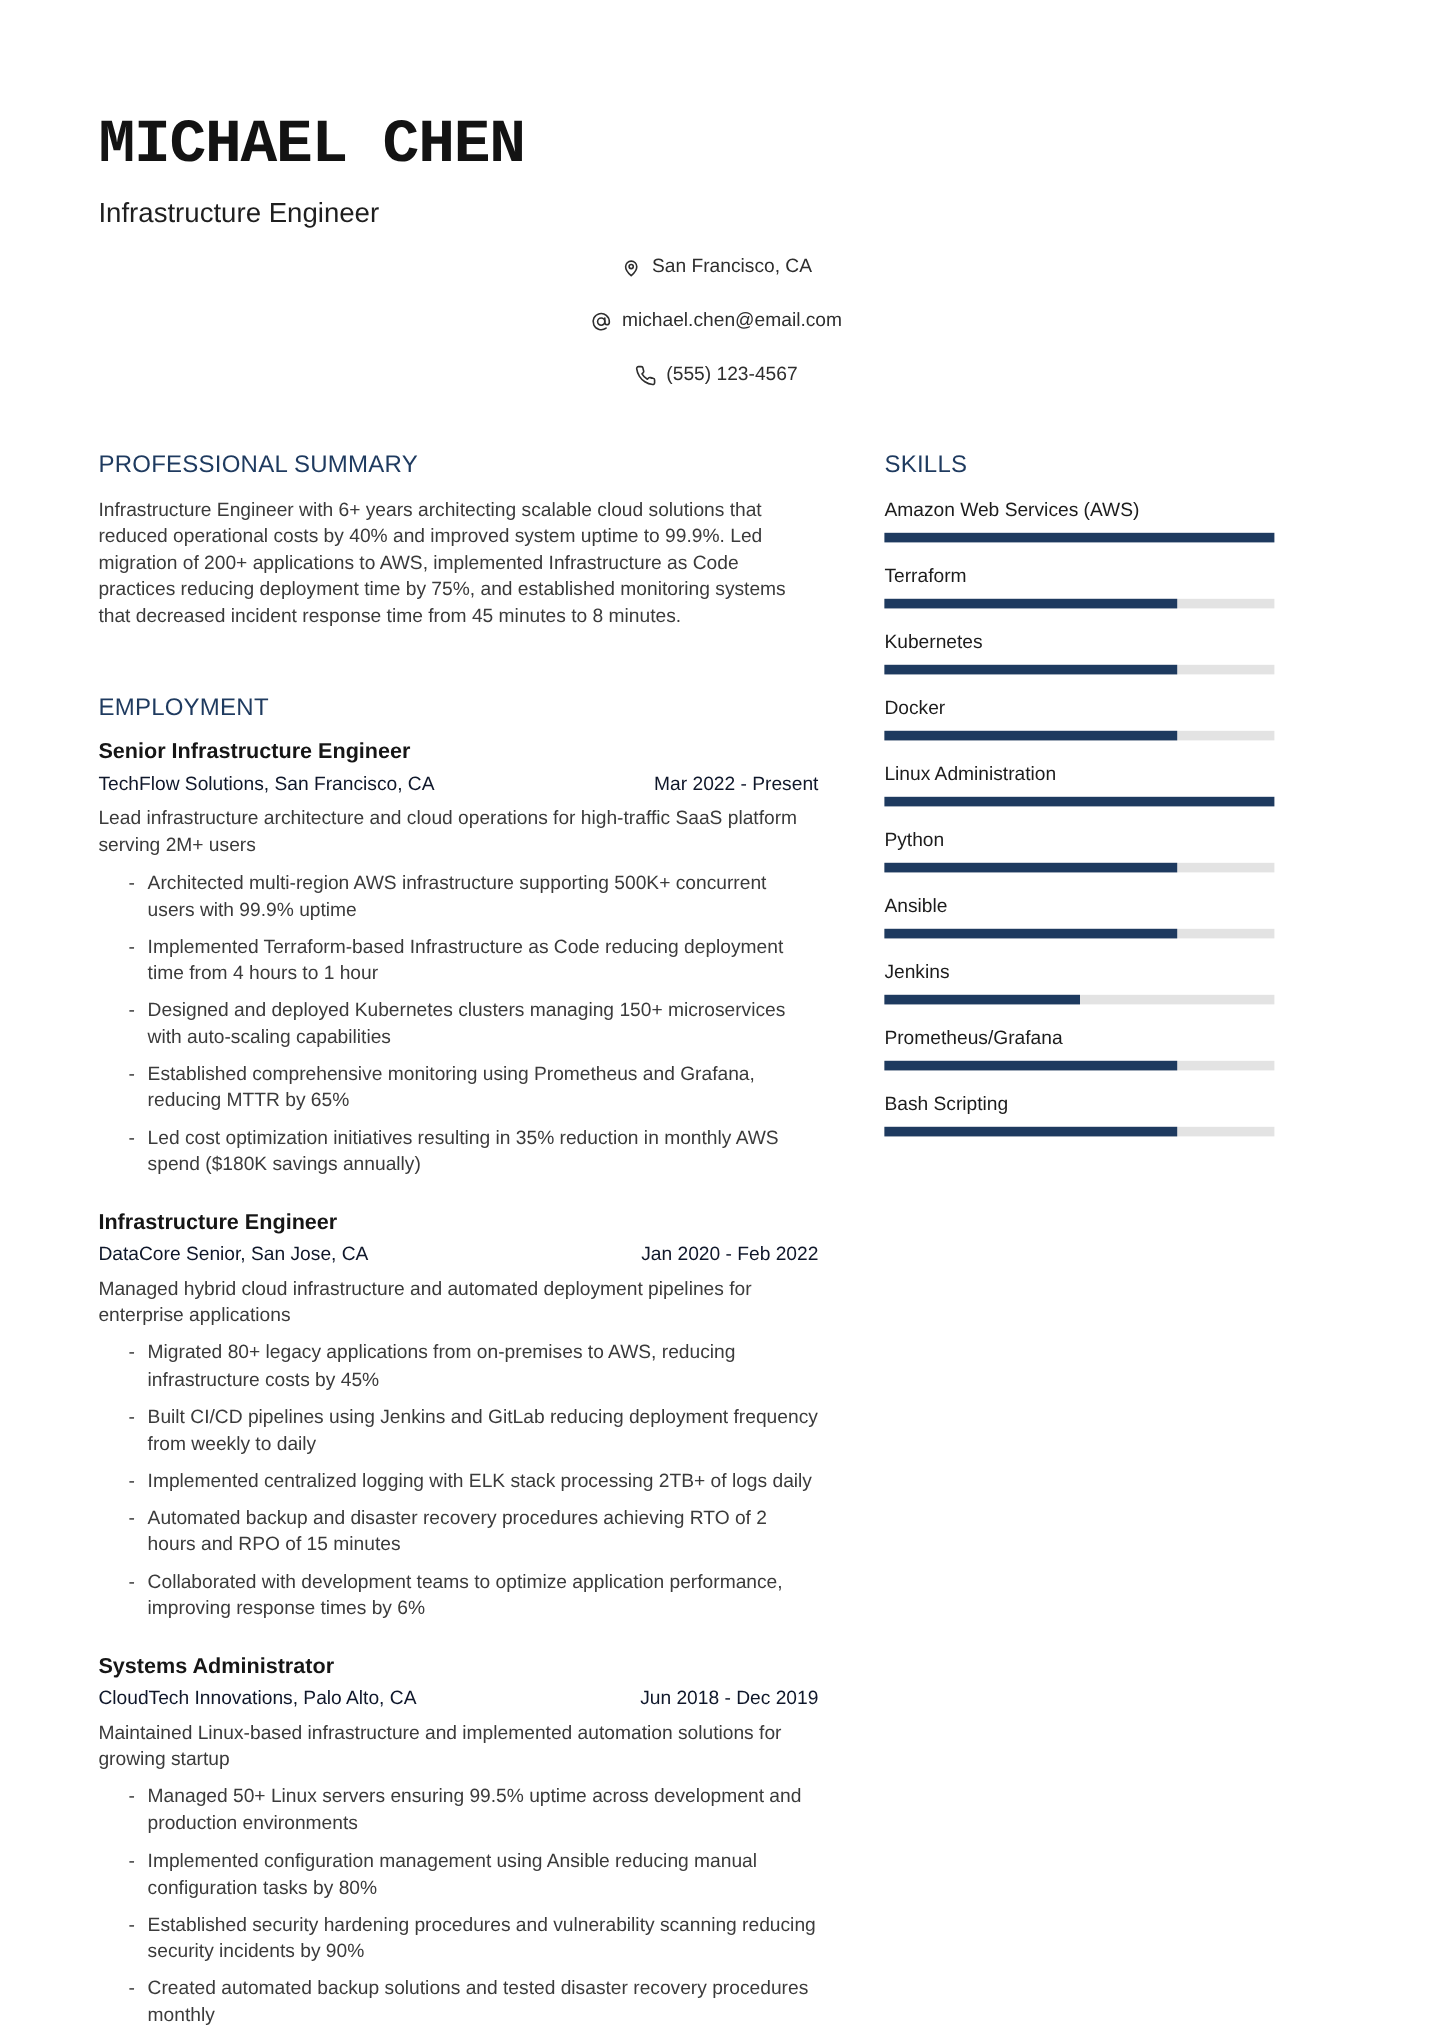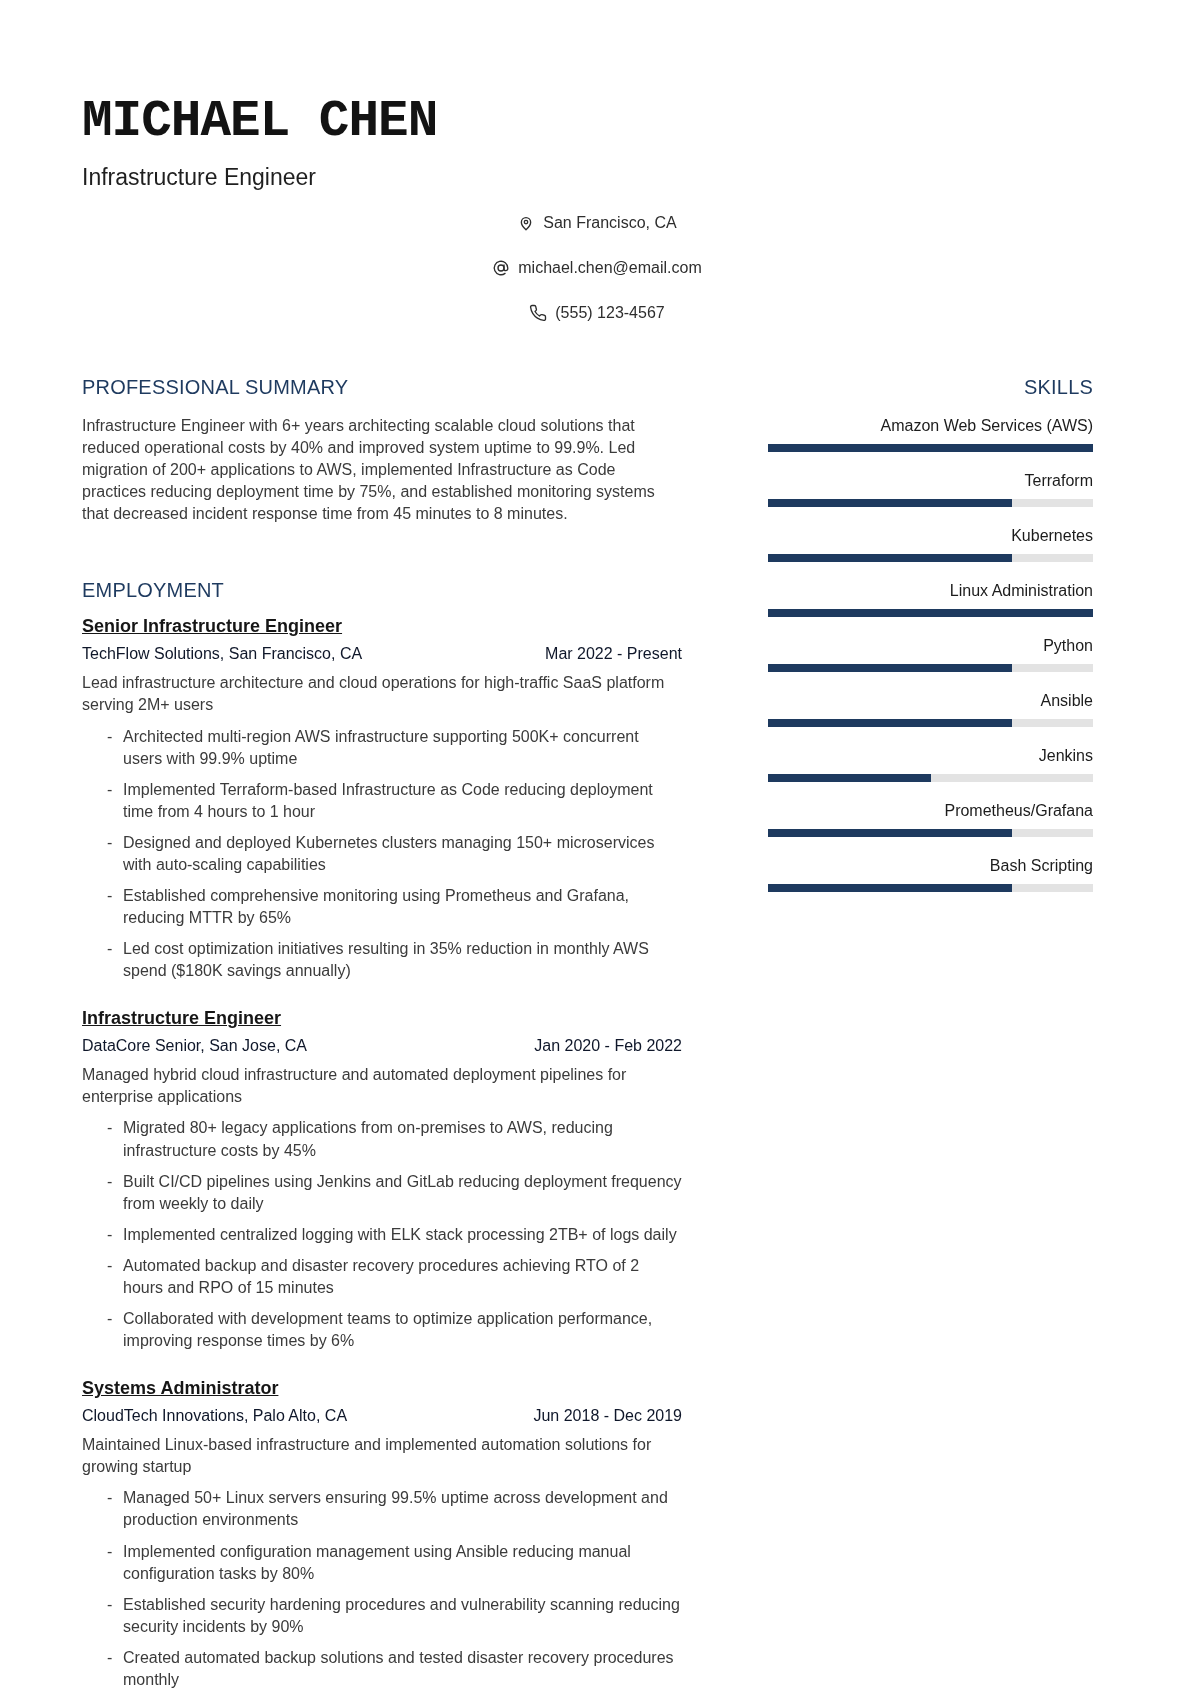--- a/index.html
+++ b/index.html
@@ -18,31 +18,31 @@
   .subtitle { margin-top:17px; font-size:23px; color:#1f1f1f; }
   .contact { margin-top:23px; display:flex; align-items:center; gap:27px;
              font-size:16px; color:#2e2e2e;flex-direction:column; }
   .citem { display:flex; align-items:center; gap:8px; }
   .citem svg { width:18px; height:18px; stroke:#2e2e2e; fill:none;
                stroke-width:1.8; stroke-linecap:round; stroke-linejoin:round; }
 
   
   .columns { display:flex; margin-top:54px; }
   .main { width:600px; flex:none; }
-  .side { width:325px; flex:none; margin-left:86px;text-align:right; }
+  .side { width:325px; flex:none; margin-left:55px; }
 
   h2.sec { margin:0; font-size:20px; font-weight:400; color:var(--accent);
            letter-spacing:0.2px; }
 
   .summary-text { margin:16px 0 0 0; font-size:16px; line-height:1.38; }
 
   .employment { margin-top:54px; }
   .job { margin-top:26px; }
   .job:first-child { margin-top:14px; }
-  .job-title { font-size:18px; font-weight:700; color:var(--ink);text-decoration:underline; }
+  .job-title { font-size:18px; font-weight:700; color:var(--ink); }
   .job-meta { display:flex; justify-content:space-between; margin-top:8px;
               font-size:16px; color:#0f172a; }
   .job-desc { margin-top:9px; font-size:16px; line-height:1.38; }
   .bullets { margin:3px 0 0 25px; }
   .bullet { display:flex; margin-top:9px; font-size:16px; line-height:1.38; }
   .dash { width:16px; flex:none; }
 
   .skills-list { margin-top:18px; }
   .skill { margin-bottom:20px; }
   .skill-name { font-size:16px; color:#1c1c1c; }
@@ -198,20 +198,26 @@
               <div class="skill-fill" style="width: 75%;"></div>
             </div>
           </div>
           <div class="skill">
             <div class="skill-name">Kubernetes</div>
             <div class="skill-track">
               <div class="skill-fill" style="width: 75%;"></div>
             </div>
           </div>
           <div class="skill">
+            <div class="skill-name">Docker</div>
+            <div class="skill-track">
+              <div class="skill-fill" style="width: 75%;"></div>
+            </div>
+          </div>
+          <div class="skill">
             <div class="skill-name">Linux Administration</div>
             <div class="skill-track">
               <div class="skill-fill" style="width: 100%;"></div>
             </div>
           </div>
           <div class="skill">
             <div class="skill-name">Python</div>
             <div class="skill-track">
               <div class="skill-fill" style="width: 75%;"></div>
             </div>

